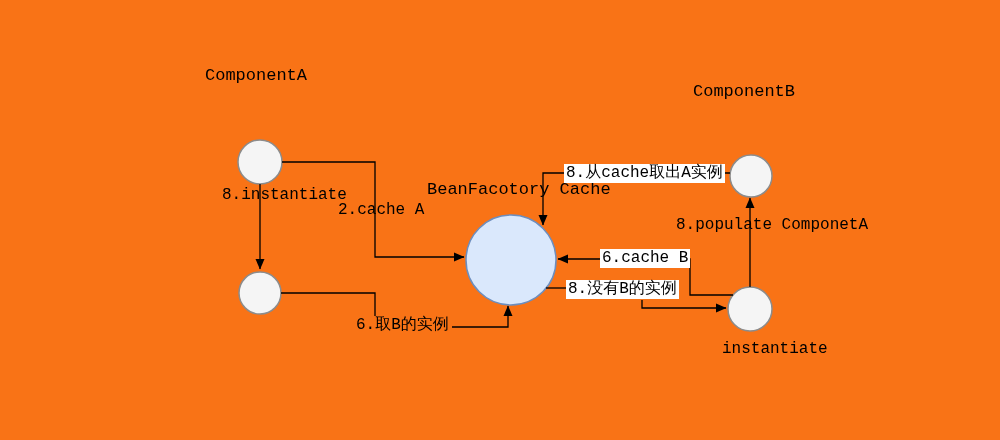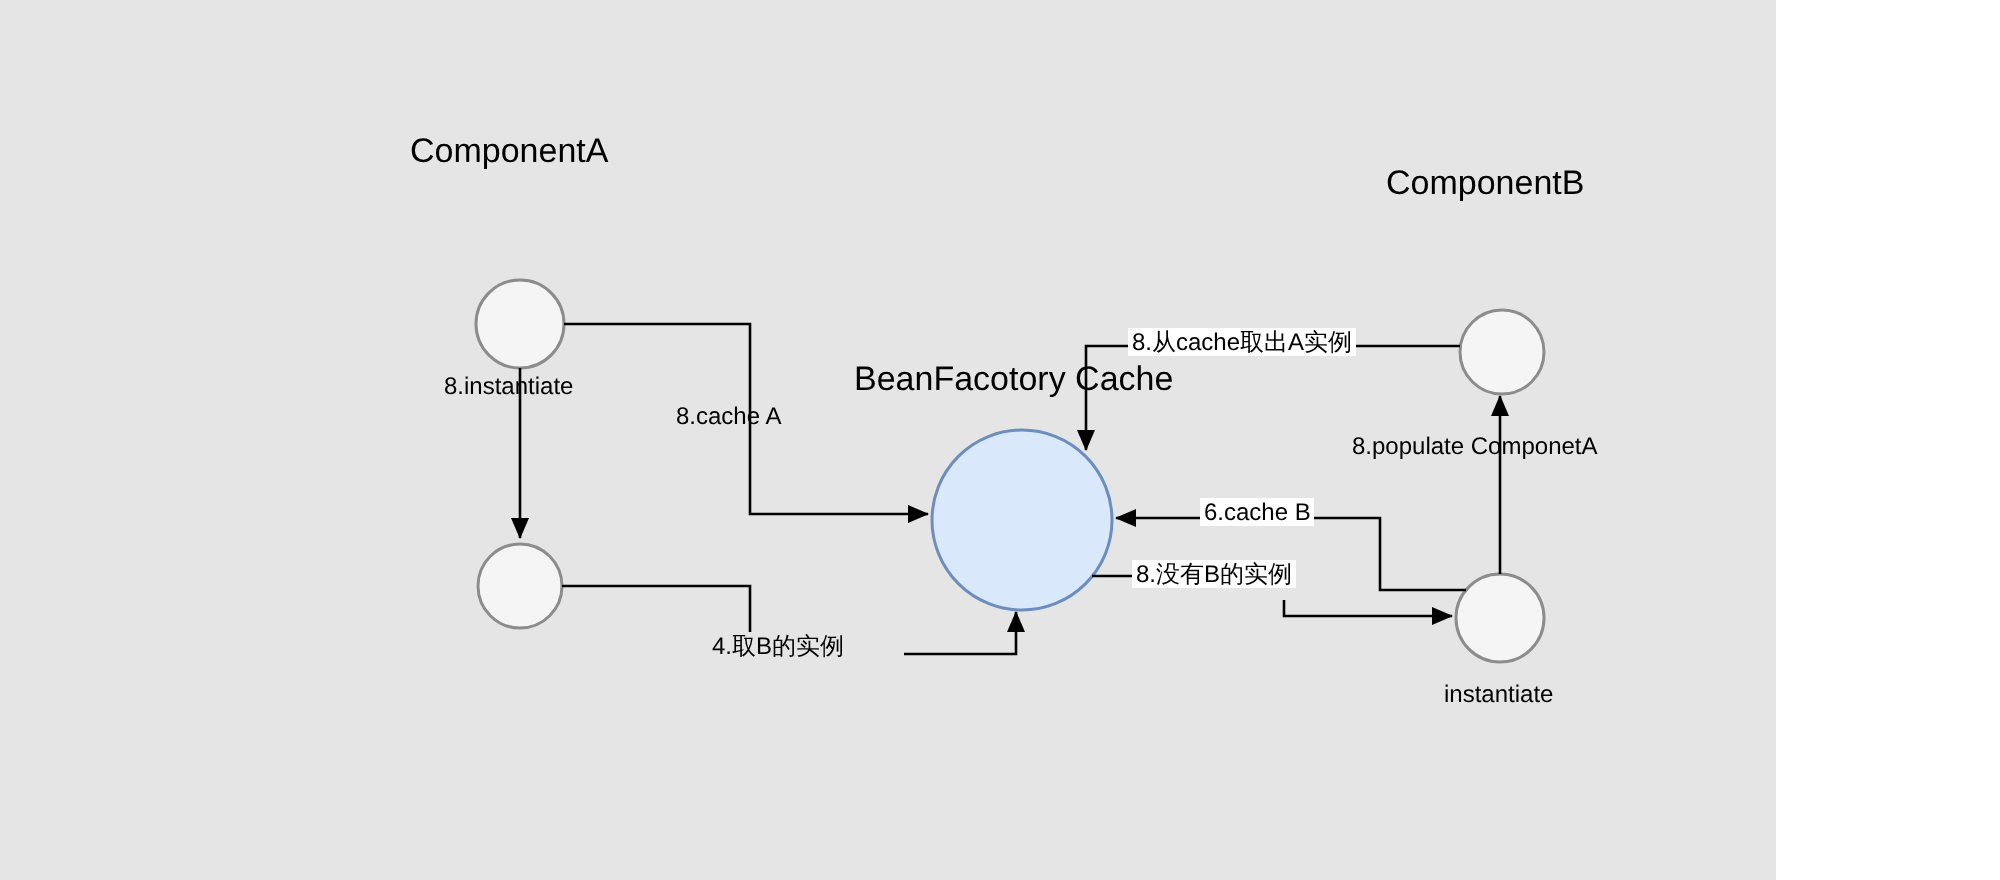--- a/index.html
+++ b/index.html
@@ -1,29 +1,29 @@
 <!DOCTYPE html>
 <html><head>
 <meta charset="utf-8">
 <style>
   html,body{margin:0;padding:0;}
   #stage{
     position:relative;
-    width:888px;height:440px;
-    background:#e5e5e5;
-    font-family:Liberation Sans, sans-serif;
+    width:1000px;height:440px;
+    background:#f97316;
+    font-family:Liberation Mono, monospace;
     overflow:hidden;
   }
   #wires{position:absolute;left:0;top:0;z-index:1;}
   .lbl{
     position:absolute;
     z-index:2;
     white-space:nowrap;
     color:#000;
-    font-size:12px;
+    font-size:16px;
     line-height:1.2;
   }
   .title{font-size:17px;}
   .onwire{background:#ffffff;padding:0 2px;}
 </style>
 </head>
 <body>
 
 <div id="stage">
 
@@ -52,24 +52,24 @@
   </svg>
 
   <div class="lbl title" style="left:205px;top:66px">ComponentA</div>
 
   <div class="lbl title" style="left:693px;top:82px">ComponentB</div>
 
   <div class="lbl title" style="left:427px;top:180px">BeanFacotory Cache</div>
 
   <div class="lbl" style="left:222px;top:186px">8.instantiate</div>
 
-  <div class="lbl" style="left:338px;top:201px">8.cache A</div>
+  <div class="lbl" style="left:338px;top:201px">2.cache A</div>
 
 
-  <div class="lbl" style="left:356px;top:316px">4.取B的实例</div>
+  <div class="lbl" style="left:356px;top:316px">6.取B的实例</div>
 
   <div class="lbl onwire" style="left:566px;top:280px">8.没有B的实例</div>
 
   <div class="lbl onwire" style="left:600px;top:249px">6.cache B</div>
 
   <div class="lbl" style="left:676px;top:216px">8.populate ComponetA</div>
 
   <div class="lbl onwire" style="left:564px;top:164px">8.从cache取出A实例</div>
 
   <div class="lbl" style="left:722px;top:340px">instantiate</div>

